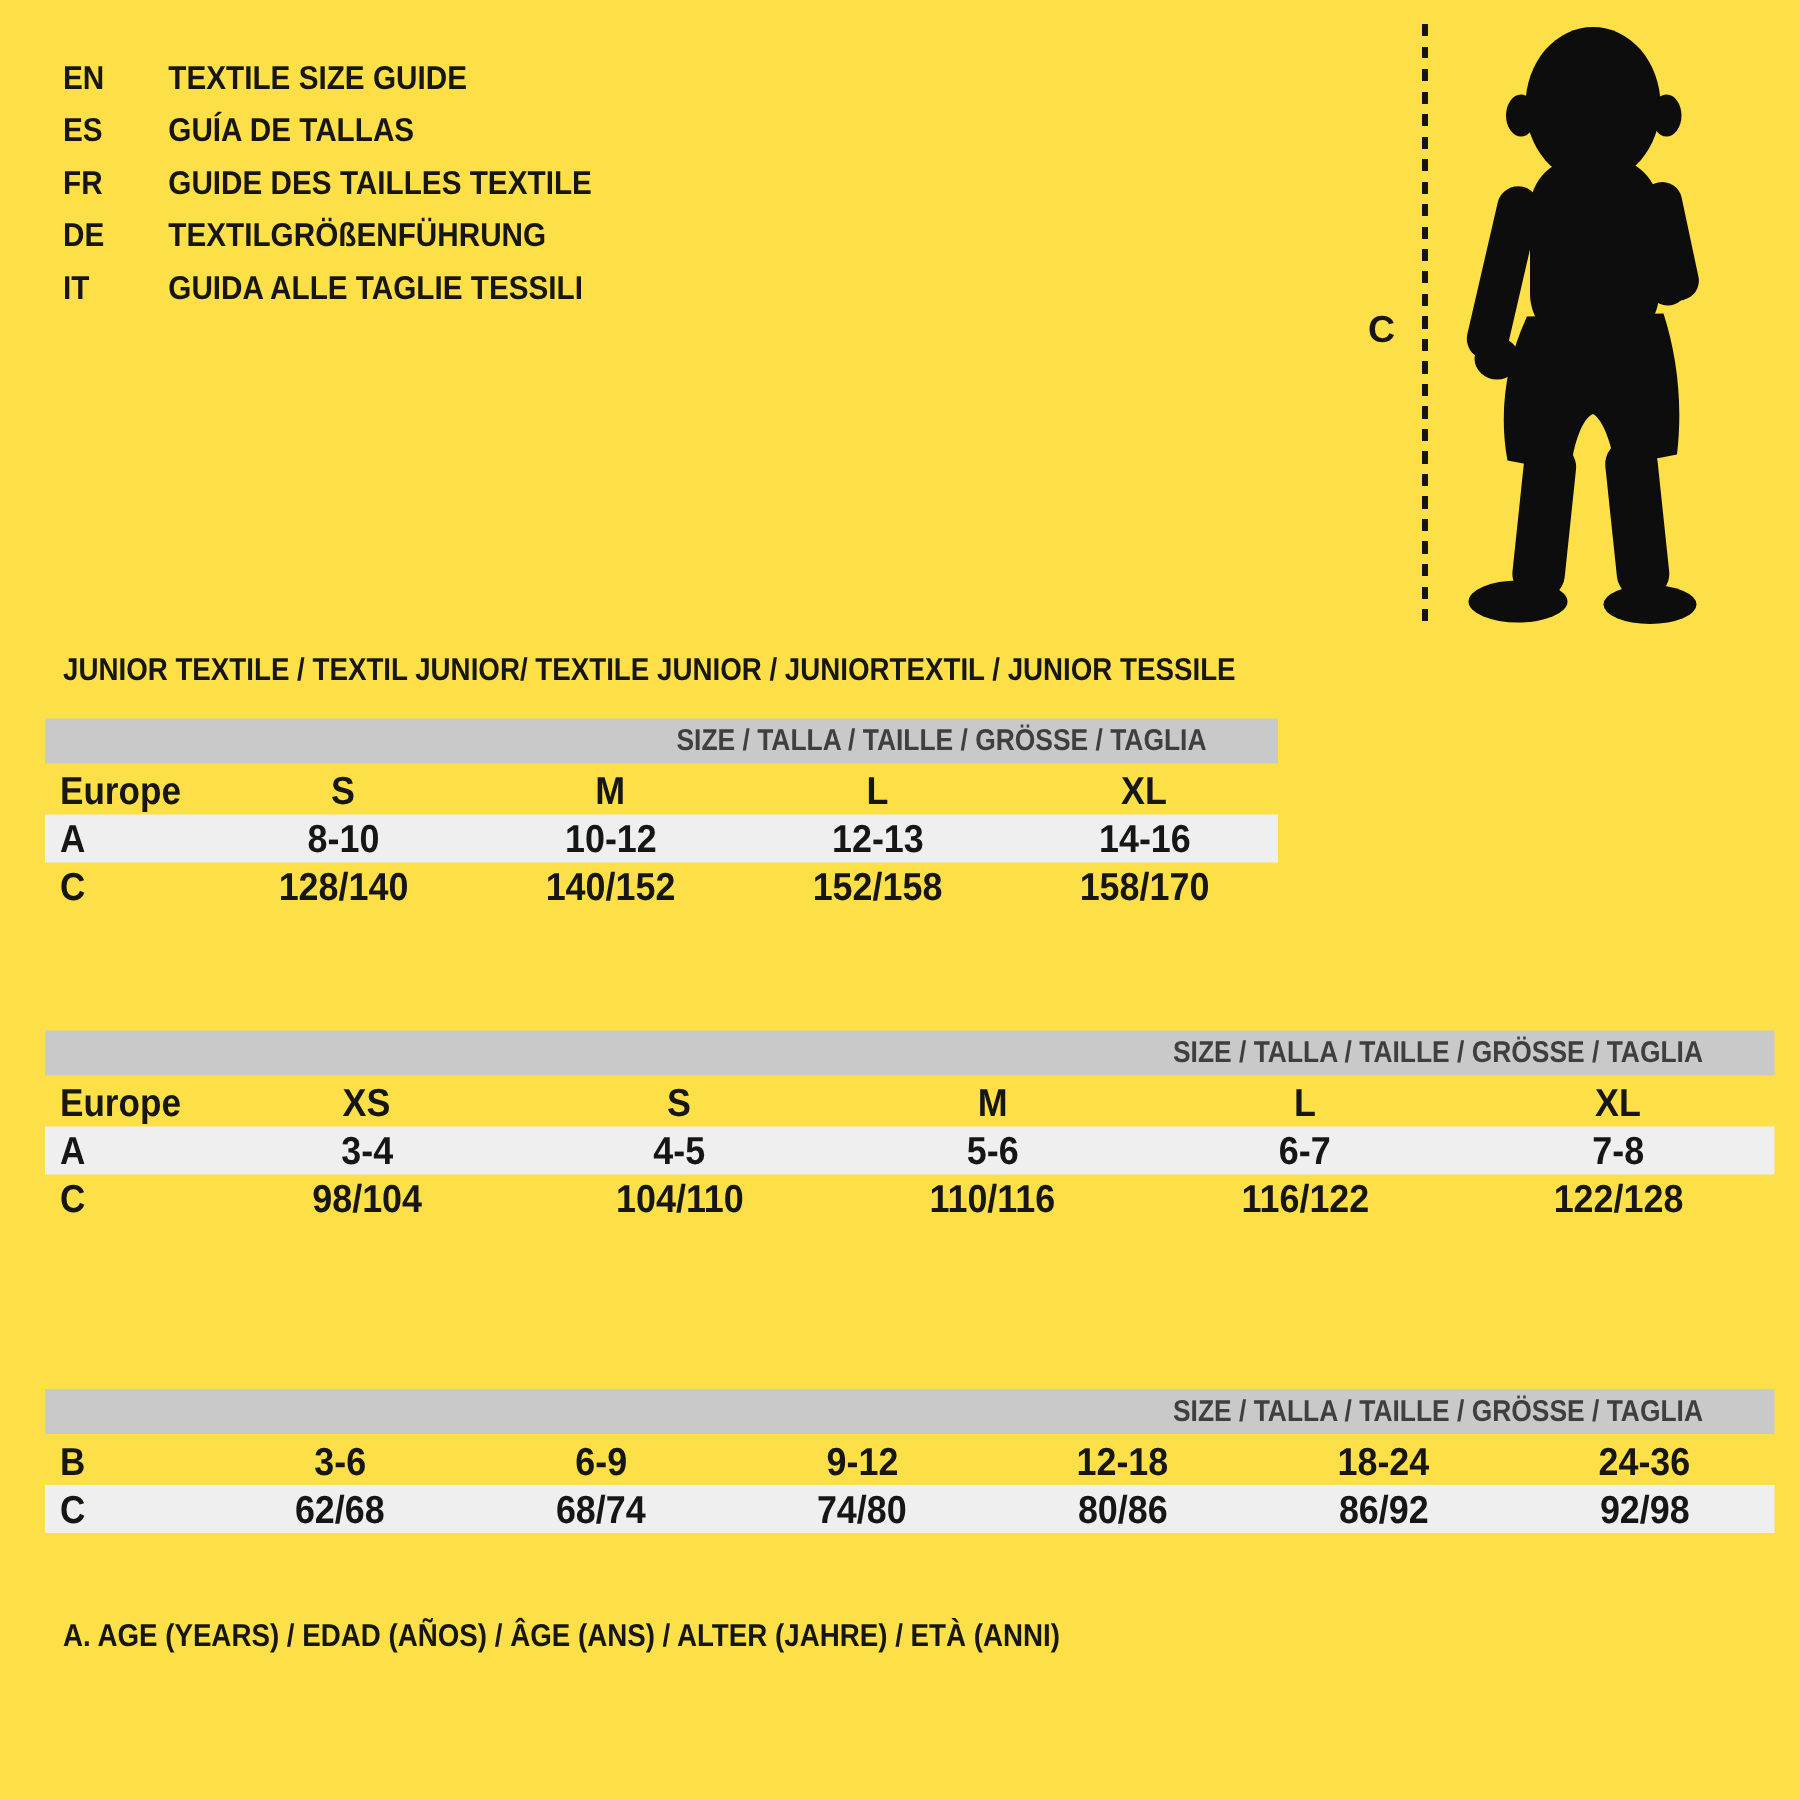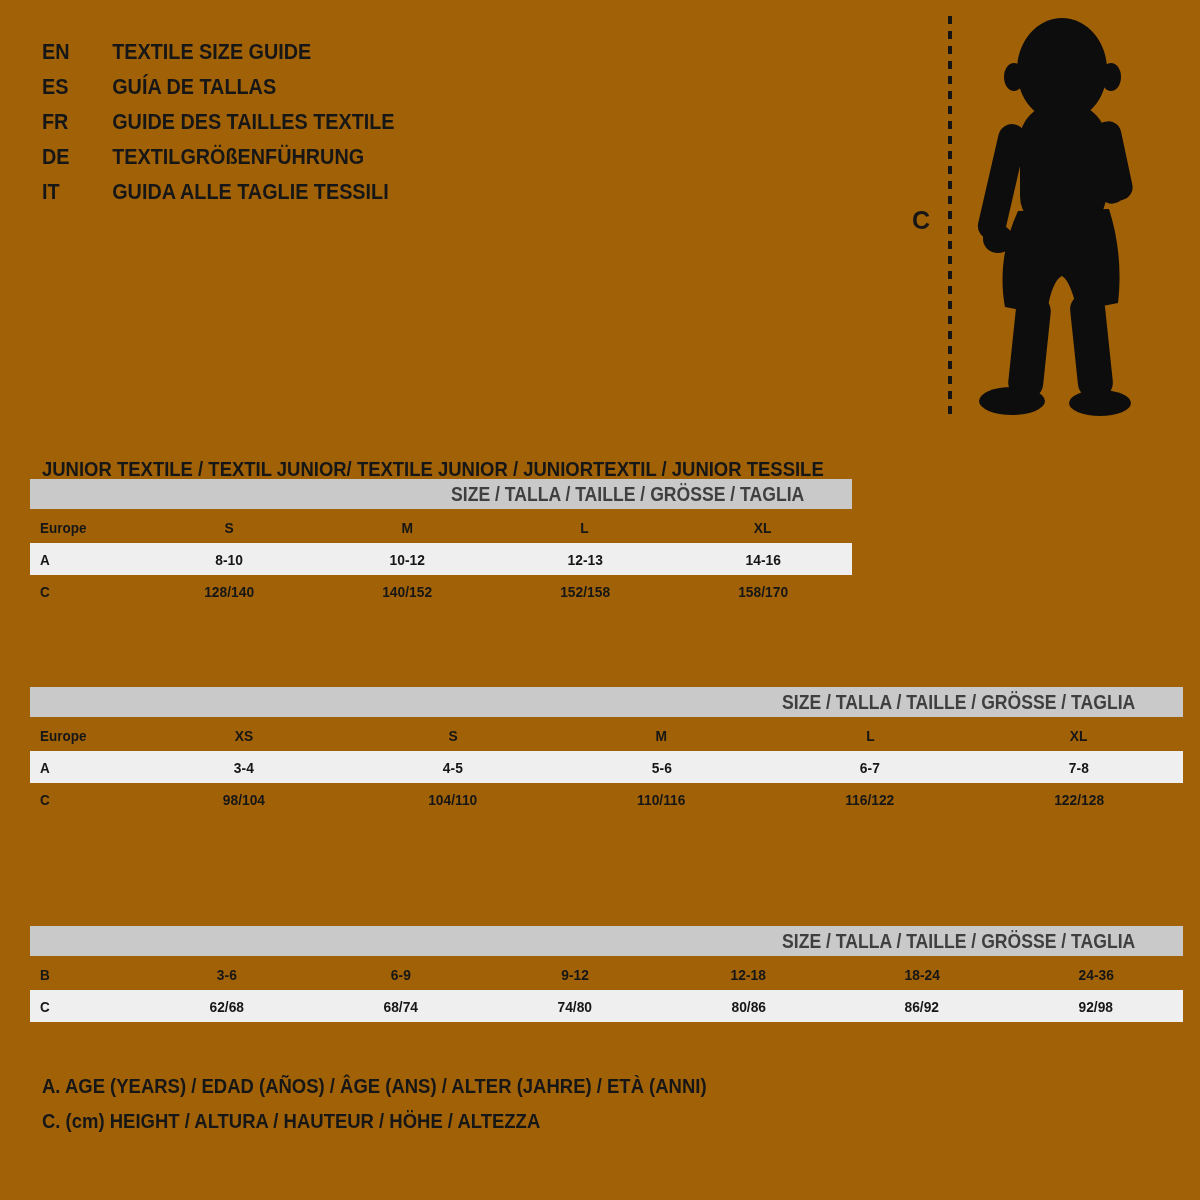--- a/index.html
+++ b/index.html
@@ -1,18 +1,18 @@
 <!DOCTYPE html>
 <html><head>
 <meta charset="utf-8">
 <style>
   * { margin:0; padding:0; box-sizing:border-box; }
   html,body { background:#ffffff; }
   body { font-family:"Liberation Sans","DejaVu Sans",sans-serif; color:#161616; }
-  #canvas { position:relative; width:1200px; height:1200px; background:#a16207; overflow:hidden; }
+  #canvas { position:relative; width:1200px; height:1200px; background:#fde047; overflow:hidden; }
 
   .condensed { transform:scaleX(0.88); transform-origin:0 50%; white-space:nowrap; display:inline-block; }
 
   
   .langs { position:absolute; left:42px; top:34px; }
   .lang-row { display:flex; height:35px; align-items:center; font-size:22px; font-weight:700;
               transform:scaleX(0.9); transform-origin:0 50%; white-space:nowrap; }
   .lang-code { width:78px; }
 
   
@@ -21,33 +21,33 @@
   .c-label { position:absolute; left:912px; top:206px; font-size:25px; font-weight:700; }
   .baby { position:absolute; left:962px; top:13px; }
 
   
   .sec-heading { position:absolute; font-size:21px; font-weight:700; line-height:33px; }
 
   
   .size-table { position:absolute; }
   .size-bar { height:30px; background:#c9c9c9; display:flex; align-items:center;
               padding-left:10px; font-size:20px; font-weight:700; color:#3f3f3f; margin-bottom:2px;justify-content:flex-end; }
-  .trow { display:grid; height:32px; align-items:center; font-size:15px; font-weight:700; }
+  .trow { display:grid; height:32px; align-items:center; font-size:26px; font-weight:700; }
   .trow.stripe { background:#efefef; }
   .cols4 { grid-template-columns:110px repeat(4,1fr); }
   .cols5 { grid-template-columns:110px repeat(5,1fr); }
   .cols6 { grid-template-columns:110px repeat(6,1fr); }
   .tlabel { padding-left:10px; }
   .tlabel span { transform:scaleX(0.9); transform-origin:0 50%; display:inline-block; white-space:nowrap; }
   .tcell { text-align:center; }
   .tcell span { display:inline-block; transform:scaleX(0.92); white-space:nowrap; }
 
   
   .legend { position:absolute; left:42px; top:1068px; }
-  .legend-line { height:35px; display:flex; align-items:center; font-size:21px; font-weight:700; }
+  .legend-line { height:35px; display:flex; align-items:flex-end; font-size:21px; font-weight:700; }
 </style>
 </head>
 <body>
 
 <div id="canvas">
 
   <div class="langs">
     <div class="lang-row">
       <span class="lang-code">EN</span>
       <span>TEXTILE SIZE GUIDE</span>
@@ -86,21 +86,21 @@
         <ellipse cx="120" cy="188" rx="14" ry="12"></ellipse>
         <path d="M 56 198 C 42 228 37 262 43 294 L 85 302 C 87 282 93 266 100 263 C 107 267 112 283 115 298 L 156 290 C 160 256 156 224 147 196 Z"></path>
         <rect x="50" y="282" width="35" height="104" rx="16" transform="rotate(6 67 334)"></rect>
         <rect x="112" y="280" width="35" height="106" rx="16" transform="rotate(-6 129 333)"></rect>
         <ellipse cx="50" cy="388" rx="33" ry="14"></ellipse>
         <ellipse cx="138" cy="390" rx="31" ry="13"></ellipse>
       </g>
     </svg>
   </div>
 
-  <div class="sec-heading" style="left:42px; top:452px;">
+  <div class="sec-heading" style="left:42px; top:430px;">
     <span class="condensed">JUNIOR TEXTILE / TEXTIL JUNIOR/ TEXTILE JUNIOR / JUNIORTEXTIL / JUNIOR TESSILE</span>
   </div>
   <div class="size-table" style="left:30px; top:479px; width:822px;">
     <div class="size-bar">
       <span class="condensed">SIZE / TALLA / TAILLE / GRÖSSE / TAGLIA</span>
     </div>
     <div class="trow cols4">
       <div class="tlabel"><span>Europe</span></div>
       <div class="tcell"><span>S</span></div>
       <div class="tcell"><span>M</span></div>
@@ -174,18 +174,15 @@
       <div class="tcell"><span>80/86</span></div>
       <div class="tcell"><span>86/92</span></div>
       <div class="tcell"><span>92/98</span></div>
     </div>
   </div>
 
   <div class="legend">
     <div class="legend-line">
       <span class="condensed">A. AGE (YEARS) / EDAD (AÑOS) / ÂGE (ANS) / ALTER (JAHRE) / ETÀ (ANNI)</span>
     </div>
-    <div class="legend-line">
-      <span class="condensed">C. (cm) HEIGHT / ALTURA / HAUTEUR / HÖHE / ALTEZZA</span>
-    </div>
   </div>
 
 </div>
 
 </body></html>

